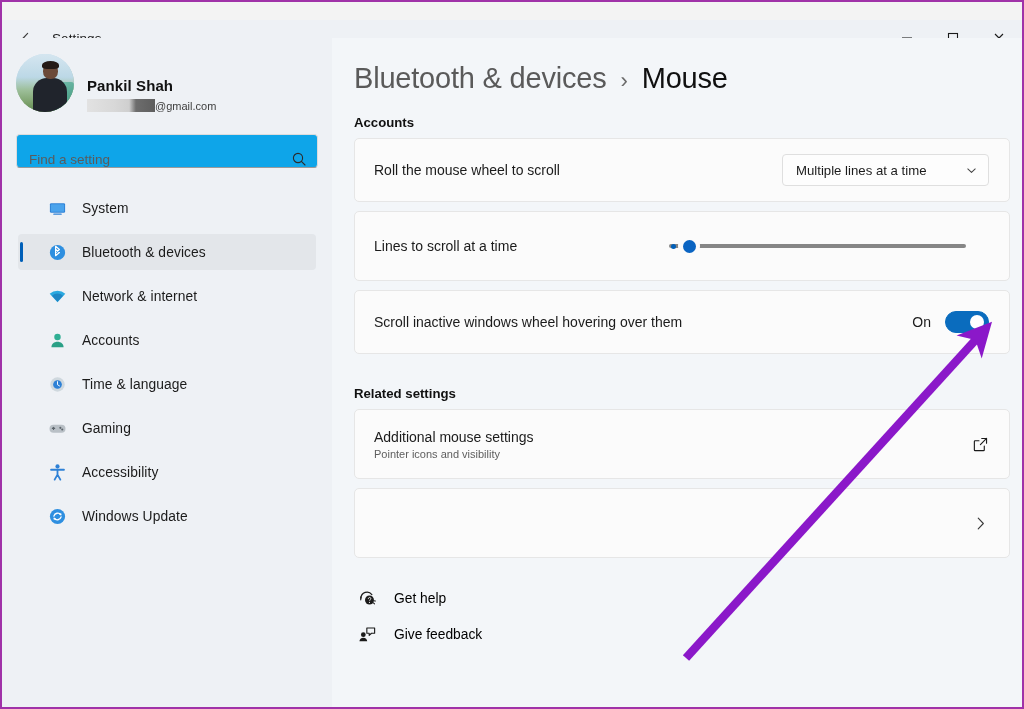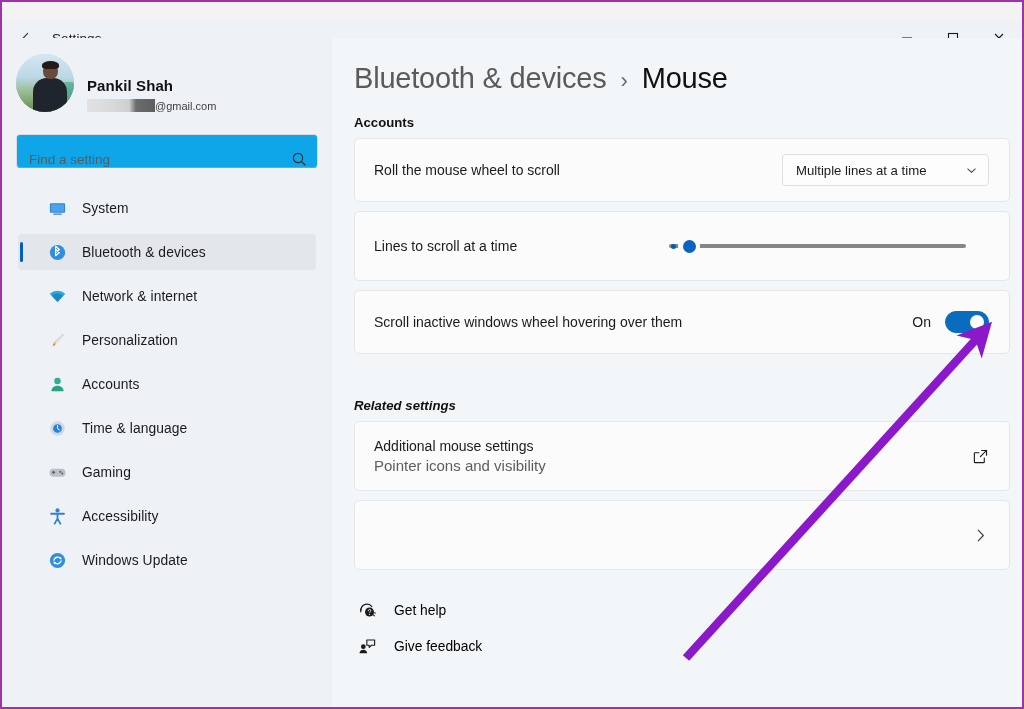--- a/index.html
+++ b/index.html
@@ -203,39 +203,39 @@
   .bc-parent { color: #5a5a5a; }
   .bc-sep { color: #6a6a6a; margin: 0 14px; font-size: 22px; }
   .bc-current { color: #101010; font-weight: normal; }
 
   .section-title {
     margin: 20px 0 8px 22px;
     font-size: 13.2px;
     font-weight: bold;
     color: #111;
   }
-  .section-title.related { margin-top: 44px; font-style: italic; }
+  .section-title.related { margin-top: 32px; }
 
   .card {
     margin: 0 12px 9px 22px;
     background: #fbfbfb;
     border: 1px solid #e6e6e6;
     border-radius: 5px;
     min-height: 64px;
     display: flex;
     align-items: center;
     padding: 0 20px 0 19px;
   }
   .card.tall { min-height: 70px; }
   .card-label {
     font-size: 14px;
     color: #1b1b1b;
   }
   .card-sub {
-    font-size: 15px;
+    font-size: 11px;
     color: #5e5e5e;
     margin-top: 3px;
   }
   .card-spacer { flex: 1; }
 
   .dropdown {
     min-width: 207px;
     height: 32px;
     background: #fdfdfd;
     border: 1px solid #dfdfdf;
@@ -430,31 +430,20 @@
       <div class="nav-item">
         <span class="nav-ico">
           <svg width="19" height="19" viewBox="0 0 20 20">
             <path d="M1.8 7.2a12 12 0 0 1 16.4 0L10 16z" fill="#2aa9e0"></path>
             <path d="M4.2 9.1a8.4 8.4 0 0 1 11.6 0L10 15.6z" fill="#1f86c4"></path>
           </svg>
         </span>
         <span class="nav-label">Network &amp; internet</span>
       </div>
 
-      <div class="nav-item">
-        <span class="nav-ico">
-          <svg width="19" height="19" viewBox="0 0 20 20">
-            <path d="M15.6 3.2l1.3 1.3-8.2 9.3-2.2-2.2z" fill="#c7c7c7"></path>
-            <path d="M16 3.6l1 1-8 9.1-1.5-1.5z" fill="#e6e6e6"></path>
-            <path d="M6.4 11.5l2.2 2.2-3.6 2.4z" fill="#f0a43a"></path>
-            <path d="M5 16.1l1-3 1.6 1.6z" fill="#d98a24"></path>
-          </svg>
-        </span>
-        <span class="nav-label">Personalization</span>
-      </div>
 
 
       <div class="nav-item">
         <span class="nav-ico">
           <svg width="19" height="19" viewBox="0 0 20 20">
             <circle cx="10" cy="6.3" r="3.4" fill="#2fae93"></circle>
             <path d="M3.6 17c0-3.6 2.9-5.8 6.4-5.8s6.4 2.2 6.4 5.8z" fill="#2aa086"></path>
           </svg>
         </span>
         <span class="nav-label">Accounts</span>

